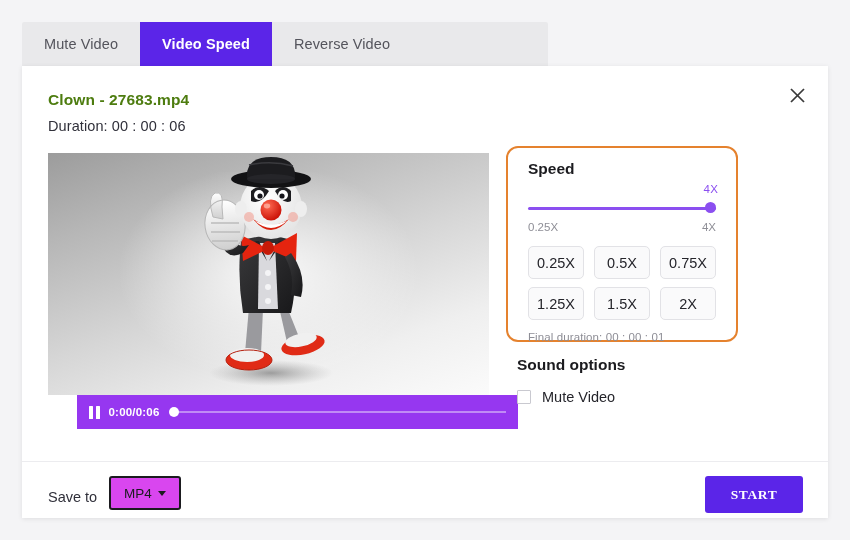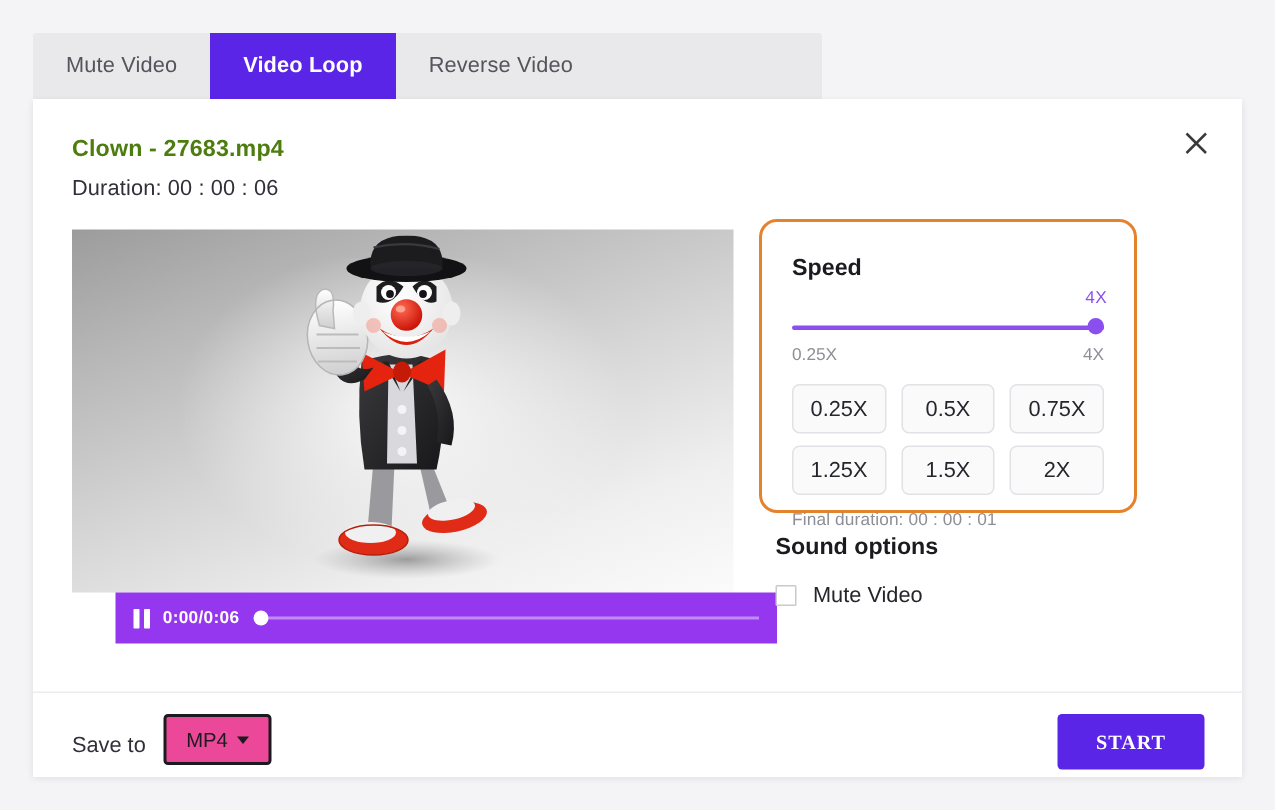--- a/index.html
+++ b/index.html
@@ -81,23 +81,23 @@
   }
   .scrub-track { position: absolute; left: 5px; right: 0; height: 2px; background: #c08bf5; }
   .scrub-dot {
     position: absolute; left: 0; width: 10px; height: 10px;
     border-radius: 50%; background: #ffffff;
   }
 
   
   .speed-panel {
     position: absolute; left: 484px; top: 80px;
-    width: 252px; height: 196px;
+    width: 232px; height: 196px;
     border: 2px solid #e5822e; border-radius: 12px;
-    padding: 22px 20px 0 20px;
+    padding: 12px 20px 0 20px;
   }
   .speed-title { font-size: 15.5px; font-weight: bold; color: #1b1b1f; }
 
   .slider-wrap { position: relative; margin-top: 22px; height: 16px; }
   .slider-value {
     position: absolute; right: -2px; top: -17px;
     font-size: 11.5px; color: #8b4ff0; letter-spacing: .2px;
   }
   .slider-track {
     position: absolute; left: 0; right: 0; top: 7px;
@@ -149,21 +149,21 @@
   }
   .save-label {
     position: absolute; left: 26px; top: 423px;
     font-size: 14.5px; color: #30303a;
   }
   .format-select {
     position: absolute; left: 87px; top: 410px;
     width: 72px; height: 34px;
     border: 2px solid #1b1b1f; border-radius: 3px;
     display: flex; align-items: center; justify-content: center; gap: 6px;
-    font-size: 13.5px; color: #1b1b1f; cursor: pointer; background: #ec4899;
+    font-size: 13.5px; color: #1b1b1f; cursor: pointer; background: #d946ef;
   }
   .caret {
     width: 0; height: 0;
     border-left: 4px solid transparent; border-right: 4px solid transparent;
     border-top: 5px solid #1b1b1f;
   }
   .start-btn {
     position: absolute; right: 25px; top: 410px;
     width: 98px; height: 37px;
     background: #5b25e8; border: none; border-radius: 3px;
@@ -175,21 +175,21 @@
 </head>
 <body>
 
 <div class="page">
 
   <div class="tabbar">
     <div class="tab">
       <span>Mute Video</span>
     </div>
     <div class="tab active">
-      <span>Video Loop</span>
+      <span>Video Speed</span>
     </div>
     <div class="tab">
       <span>Reverse Video</span>
     </div>
   </div>
 
   <div class="card">
 
     <div class="close-btn">
       <svg width="17" height="17" viewBox="0 0 17 17" aria-hidden="true">

